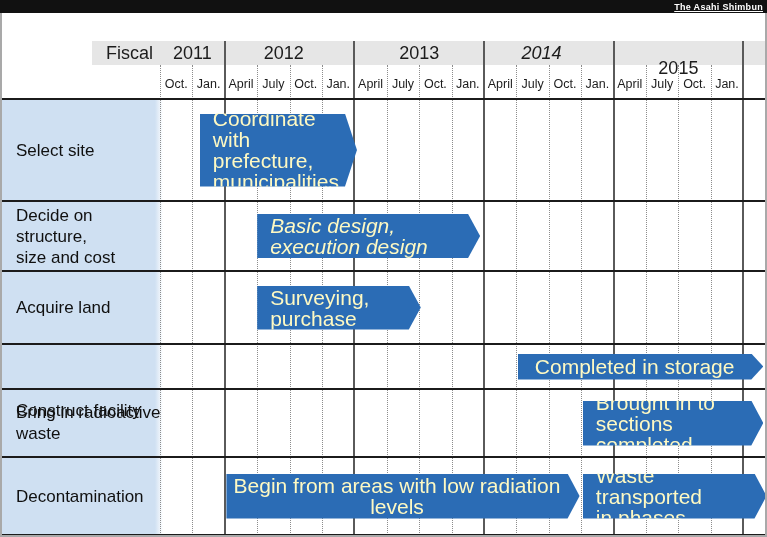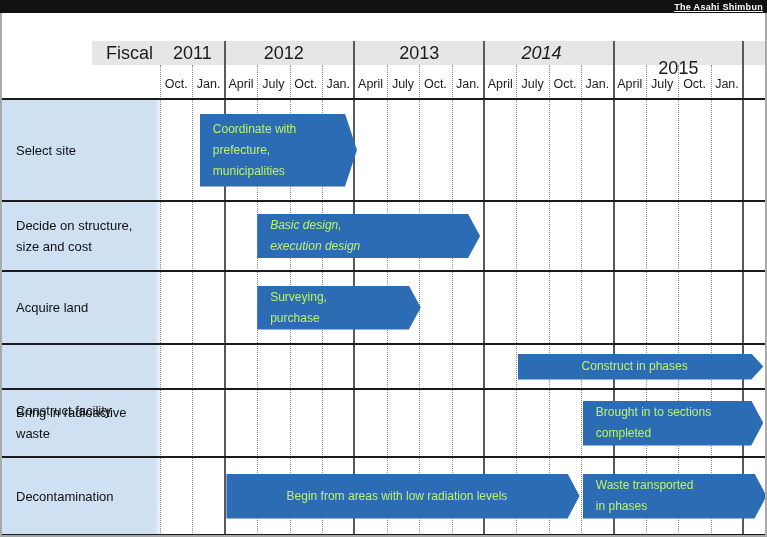--- a/index.html
+++ b/index.html
@@ -36,29 +36,29 @@
   }
   .labelcol{
     position:absolute;z-index:1;
     background:linear-gradient(to right,var(--label-bg,#cfe0f2) 0%,var(--label-bg,#cfe0f2) 95%,rgba(207,224,242,0) 100%);
   }
   .vdot{position:absolute;width:0;border-left:1px dotted var(--grid-dotted,#8c8c8c);z-index:2;}
   .vsolid{position:absolute;width:2px;background:var(--grid-solid,#5a5a5a);z-index:2;}
   .hline{position:absolute;left:0;width:767px;height:2px;background:var(--line-black,#1b1b1b);z-index:3;}
   .row-label{
     position:absolute;left:16px;width:145px;z-index:4;display:flex;align-items:center;
-    font-size:13px;line-height:21px;color:#101010;white-space:pre-line;
+    font-size:17px;line-height:21px;color:#101010;white-space:pre-line;
   }
   .bar{
     position:absolute;z-index:4;background:var(--bar-blue,#2b6cb5);
     display:flex;align-items:center;box-sizing:border-box;
     clip-path:polygon(0 0,calc(100% - 12px) 0,100% 50%,calc(100% - 12px) 100%,0 100%);
   }
   .bar-label{
-    color:#bef264;font-size:12px;line-height:21px;white-space:pre-line;
+    color:#fef9c3;font-size:21px;line-height:21px;white-space:pre-line;
   }
   .bar.left{justify-content:flex-start;padding-left:13px;padding-right:14px;}
   .bar.center{justify-content:center;padding-right:16px;padding-left:4px;}
 </style>
 </head>
 <body>
 
 <div class="frame">
   <div class="topbar">
     <span class="credit">The Asahi Shimbun</span>
@@ -134,21 +134,21 @@
       </div>
       <div class="bar left" style="left: 257.2px; top: 214px; width: 222.912px; height: 44px; font-style: italic;">
         <span class="bar-label">Basic design,
 execution design</span>
       </div>
       <div class="bar left" style="left: 257.2px; top: 285.5px; width: 163.62px; height: 44px;">
         <span class="bar-label">Surveying,
 purchase</span>
       </div>
       <div class="bar center" style="left: 518.02px; top: 353.5px; width: 245.268px; height: 26px;">
-        <span class="bar-label">Construct in phases</span>
+        <span class="bar-label">Completed in storage</span>
       </div>
       <div class="bar left" style="left: 582.82px; top: 400.5px; width: 180.468px; height: 45px;">
         <span class="bar-label">Brought in to sections
 completed</span>
       </div>
       <div class="bar center" style="left: 226.42px; top: 473.5px; width: 353.16px; height: 45px; text-align: center;">
         <span class="bar-label">Begin from areas with low radiation levels</span>
       </div>
       <div class="bar left" style="left: 582.82px; top: 473.5px; width: 183.708px; height: 45px;">
         <span class="bar-label">Waste transported

